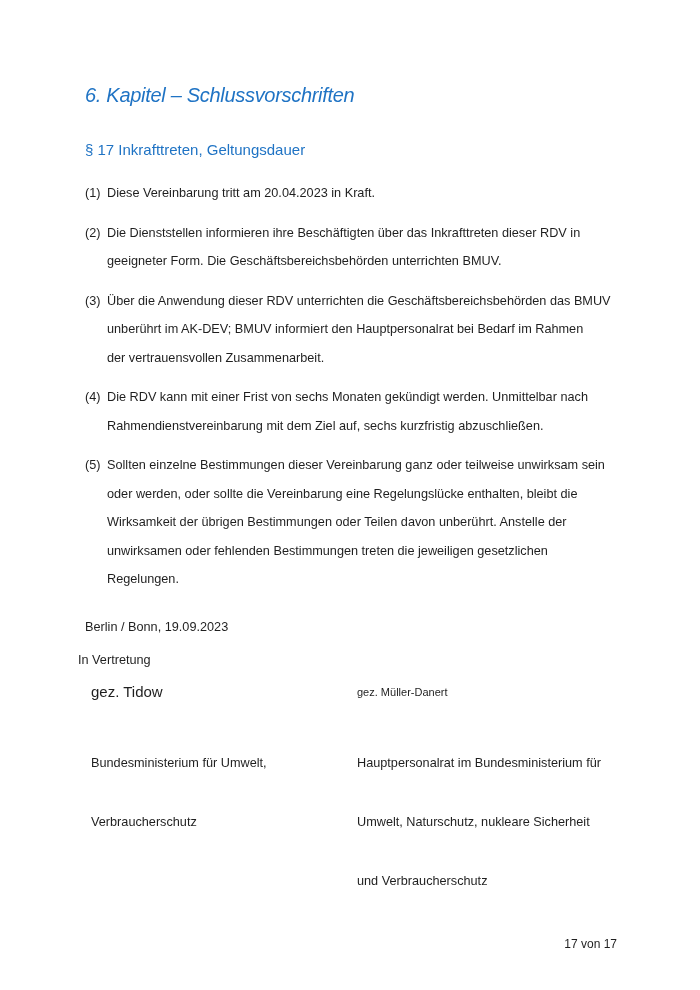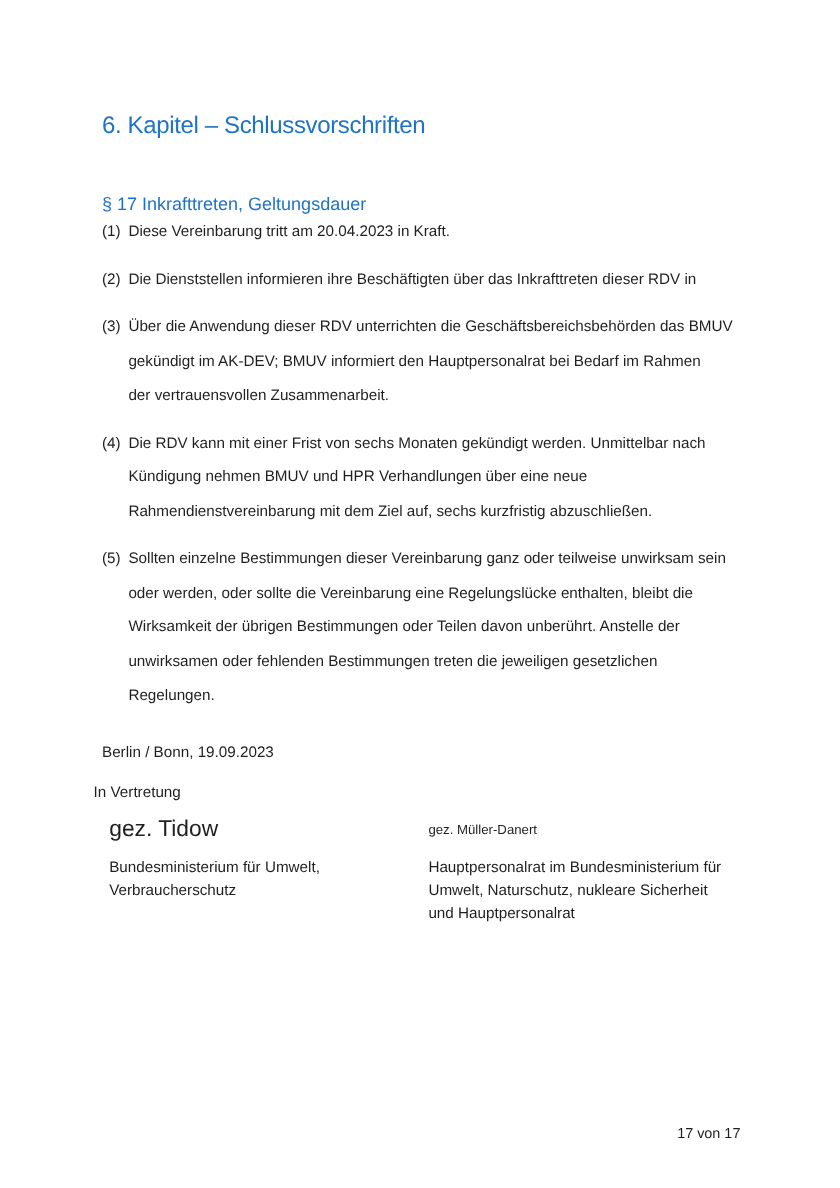--- a/index.html
+++ b/index.html
@@ -11,31 +11,31 @@
     width:700px;height:990px;
     background:#ffffff;
     font-family:"Liberation Sans","DejaVu Sans",sans-serif;
     color:var(--text-color);
     position:relative;
     overflow:hidden;
   }
   .page{position:absolute;inset:0;background:#ffffff;}
 
   .chapter-title{
-    position:absolute;left:85px;top:92px;
+    position:absolute;left:85px;top:82px;
     font-size:20px;line-height:26px;letter-spacing:-0.3px;
     color:var(--heading-blue);
     white-space:nowrap;
+    font-style:italic;
   }
   .section-title{
     position:absolute;left:85px;top:140px;
     font-size:15px;line-height:20px;
     color:var(--heading-blue);
     white-space:nowrap;
-    margin-top:21px;
   }
 
   .paragraphs{
     position:absolute;left:85px;top:179px;width:560px;
     font-size:12.7px;
   }
   .para{
     display:flex;
     margin:0 0 11px 0;
   }
@@ -52,35 +52,35 @@
   .dateline{
     position:absolute;left:85px;top:617px;
     font-size:12.7px;line-height:20px;white-space:nowrap;
   }
   .in-vertretung{
     position:absolute;left:78px;top:650px;
     font-size:12.7px;line-height:20px;white-space:nowrap;
   }
   .signer-left{
     position:absolute;left:91px;top:682px;
-    font-size:19px;line-height:20px;white-space:nowrap;
+    font-size:15px;line-height:20px;white-space:nowrap;
   }
   .signer-right{
     position:absolute;left:357px;top:682px;
     font-size:11px;line-height:20px;white-space:nowrap;
   }
   .org-left{
     position:absolute;left:91px;top:714px;width:255px;
     font-size:12.7px;
   }
   .org-right{
     position:absolute;left:357px;top:714px;width:265px;
     font-size:12.7px;
   }
-  .org-line{line-height:19px;white-space:nowrap;}
+  .org-line{line-height:19px;white-space:nowrap;margin-top:40px;}
 
   .page-footer{
     position:absolute;right:83px;top:936px;
     font-size:12px;line-height:16px;
     text-align:right;white-space:nowrap;
   }
 </style>
 </head>
 <body>
 
@@ -96,37 +96,37 @@
       <div class="para-num">(1)</div>
       <div class="para-lines">
         <div class="line">Diese Vereinbarung tritt am 20.04.2023 in Kraft.</div>
       </div>
     </div>
 
     <div class="para">
       <div class="para-num">(2)</div>
       <div class="para-lines">
         <div class="line">Die Dienststellen informieren ihre Beschäftigten über das Inkrafttreten dieser RDV in</div>
+        <div class="line">geeigneter Form. Die Geschäftsbereichsbehörden unterrichten BMUV.</div>
       </div>
     </div>
 
     <div class="para">
       <div class="para-num">(3)</div>
       <div class="para-lines">
         <div class="line">Über die Anwendung dieser RDV unterrichten die Geschäftsbereichsbehörden das BMUV</div>
-        <div class="line">gekündigt im AK-DEV; BMUV informiert den Hauptpersonalrat bei Bedarf im Rahmen</div>
+        <div class="line">unberührt im AK-DEV; BMUV informiert den Hauptpersonalrat bei Bedarf im Rahmen</div>
         <div class="line">der vertrauensvollen Zusammenarbeit.</div>
       </div>
     </div>
 
     <div class="para">
       <div class="para-num">(4)</div>
       <div class="para-lines">
         <div class="line">Die RDV kann mit einer Frist von sechs Monaten gekündigt werden. Unmittelbar nach</div>
-        <div class="line">Kündigung nehmen BMUV und HPR Verhandlungen über eine neue</div>
         <div class="line">Rahmendienstvereinbarung mit dem Ziel auf, sechs kurzfristig abzuschließen.</div>
       </div>
     </div>
 
     <div class="para">
       <div class="para-num">(5)</div>
       <div class="para-lines">
         <div class="line">Sollten einzelne Bestimmungen dieser Vereinbarung ganz oder teilweise unwirksam sein</div>
         <div class="line">oder werden, oder sollte die Vereinbarung eine Regelungslücke enthalten, bleibt die</div>
         <div class="line">Wirksamkeit der übrigen Bestimmungen oder Teilen davon unberührt. Anstelle der</div>
@@ -145,18 +145,18 @@
   <div class="signer-right">gez. Müller-Danert</div>
 
   <div class="org-left">
     <div class="org-line">Bundesministerium für Umwelt,</div>
     <div class="org-line">Verbraucherschutz</div>
   </div>
 
   <div class="org-right">
     <div class="org-line">Hauptpersonalrat im Bundesministerium für</div>
     <div class="org-line">Umwelt, Naturschutz, nukleare Sicherheit</div>
-    <div class="org-line">und Hauptpersonalrat</div>
+    <div class="org-line">und Verbraucherschutz</div>
   </div>
 
   <div class="page-footer">17 von 17</div>
 
 </div>
 
 </body></html>

